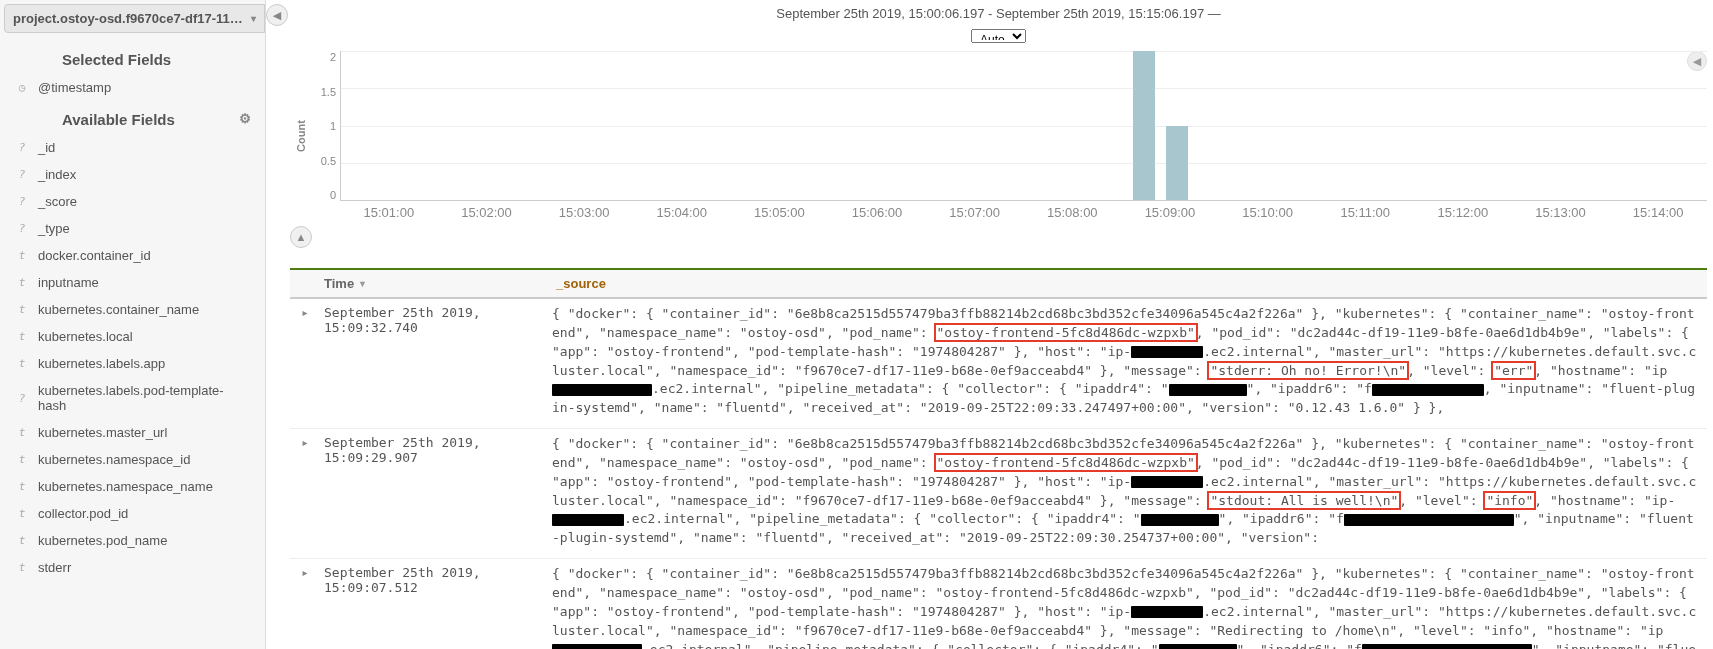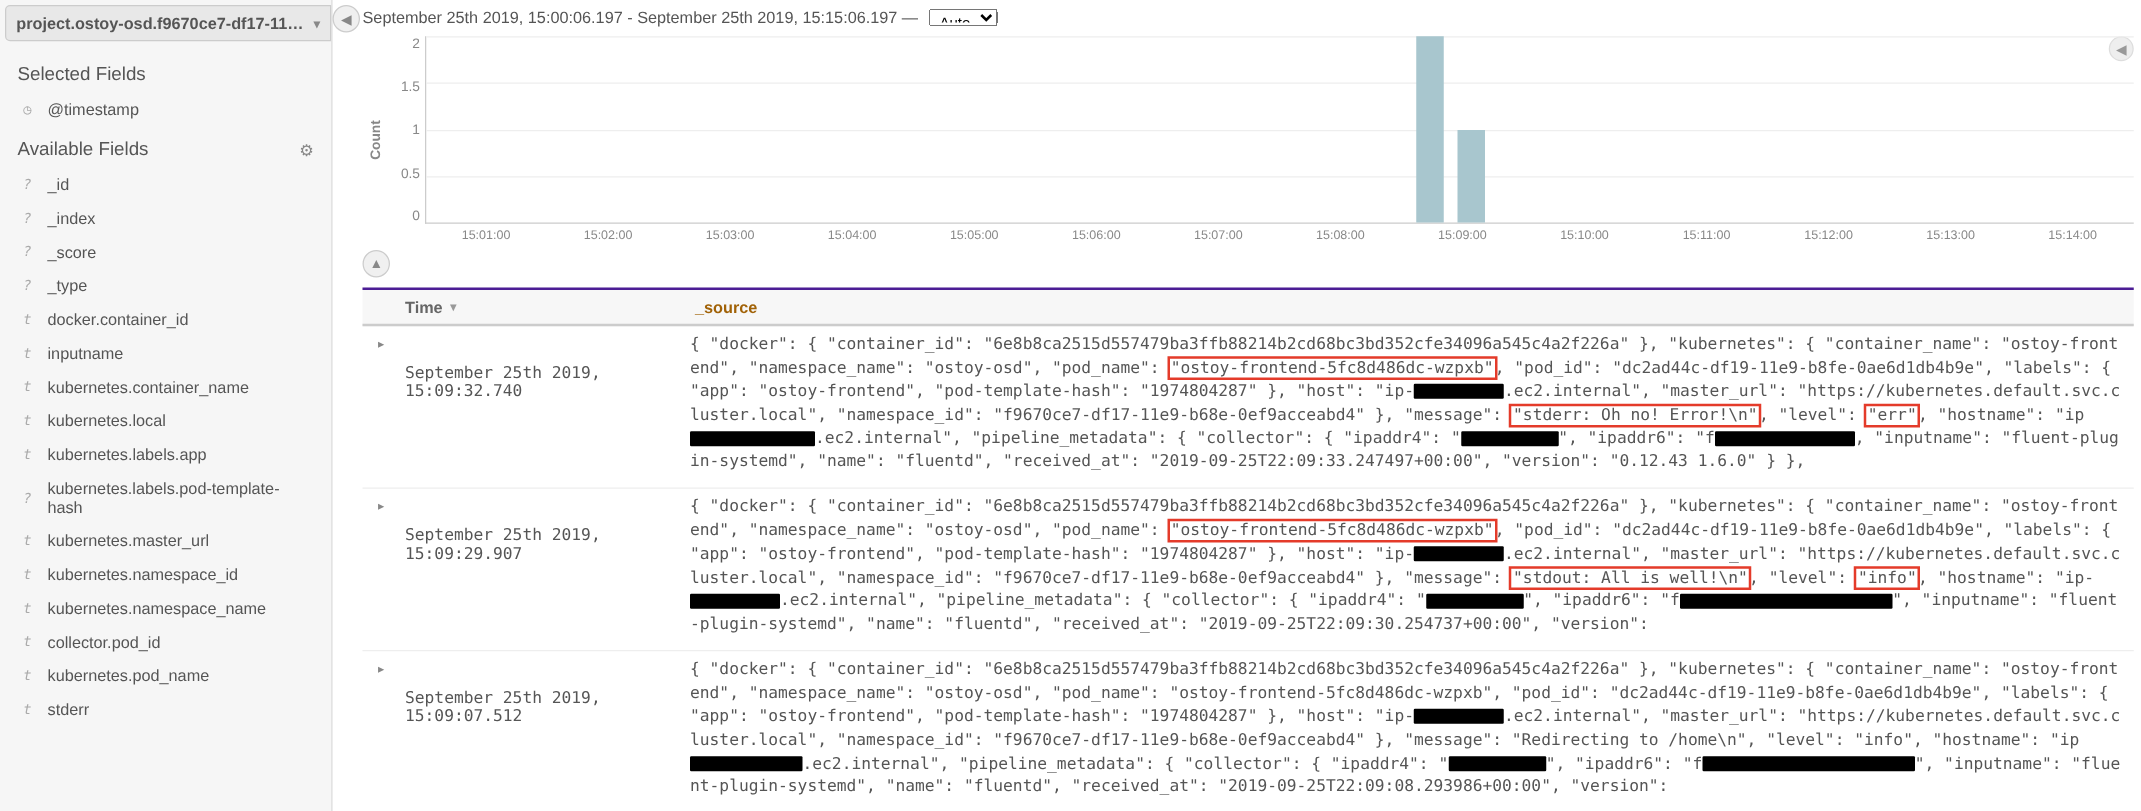--- a/index.html
+++ b/index.html
@@ -4,63 +4,63 @@
 <style>
 * { box-sizing: border-box; margin: 0; padding: 0; }
 body { font-family: -apple-system, "Helvetica Neue", Arial, sans-serif; font-size: 13px; color: #333; background: #fff; width: 1713px; }
 .container { display: flex; }
 
 
 .sidebar { width: 266px; flex: 0 0 266px; background: #f6f6f6; border-right: 1px solid #ddd; height: 649px; overflow: hidden; }
 .index-pattern { display: flex; align-items: center; background: #e8e8e8; border: 1px solid #ccc; border-radius: 4px 0 0 4px; margin: 4px 0 8px 4px; padding: 6px 8px; font-size: 13px; font-weight: 600; color: #555; }
 .index-pattern .txt { flex: 1; white-space: nowrap; overflow: hidden; text-overflow: ellipsis; }
 .index-pattern .caret { margin-left: 4px; font-size: 10px; color: #888; }
-.section-title { font-size: 15px; color: #555; padding: 10px 14px 6px; font-weight: 400; display:flex; align-items:flex-end; justify-content:space-between;}
+.section-title { font-size: 15px; color: #555; padding: 10px 14px 6px; font-weight: 700; display:flex; align-items:flex-start; justify-content:space-between;margin-left:48px;}
 .section-title .gear { color:#888; font-size:13px; cursor:pointer;}
 .field-list { list-style: none; }
 .field-list li { display: flex; align-items: center; padding: 6px 14px; font-size: 13px; color: #555; cursor: pointer; }
 .field-type { display: inline-block; width: 16px; text-align: center; font-size: 11px; color: #aaa; margin-right: 8px; font-family: monospace; font-style: italic;}
 .field-type.clock { font-style: normal; }
 
 
 .collapse-handle { position:absolute; left:266px; top:4px; width:22px; height:22px; background:#f0f0f0; border:1px solid #ccc; border-radius:50%; display:flex; align-items:center; justify-content:center; font-size:11px; color:#888; cursor:pointer; z-index:5;}
 
 
 .main { flex: 1; position: relative; padding: 2px 6px 0 24px; height:649px; overflow:hidden;}
-.timebar { text-align: center; font-size: 13px; color: #555; padding: 4px 0 2px; display:flex; justify-content:flex-start; align-items:center; gap:8px;}
+.timebar { text-align: center; font-size: 13px; color: #555; padding: 4px 0 2px; display:flex; justify-content:flex-end; align-items:center; gap:8px;flex-direction:column;}
 .timebar select { font-size:12px; padding:2px 4px; height:14px;}
 
 
 .chart-wrap { display:flex; margin-top:6px; }
 .chart-ylabel { width:22px; display:flex; align-items:center; justify-content:center; }
 .chart-ylabel span { transform: rotate(-90deg); font-size:11px; color:#888; font-weight:600; white-space:nowrap;}
 .chart-area { flex:1; position:relative; }
 .chart-inner { display:flex; height:150px; }
 .chart-yticks { width:28px; display:flex; flex-direction:column; justify-content:space-between; align-items:flex-end; font-size:11px; color:#888; padding:0 4px 0 0; }
 .chart-plot { flex:1; position:relative; border-left:1px solid #ccc; border-bottom:1px solid #ccc; }
 .grid-line { position:absolute; left:0; right:0; border-top:1px solid #eee; }
 .bar { position:absolute; bottom:0; width:22px; background:#a8c6ce; }
-.chart-xticks { display:flex; margin-left:28px; font-size:10px; color:#888; padding-top:4px;}
+.chart-xticks { display:flex; margin-left:28px; font-size:13px; color:#888; padding-top:4px;}
 .chart-xticks span { flex:1; text-align:center; white-space:nowrap;}
 .chart-xlabel { text-align:center; font-size:12px; color:#888; font-weight:600; margin-top:4px; margin-left:28px;}
 .chart-close { position:absolute; right:0; top:0; width:20px; height:20px; background:#eee; border:1px solid #ddd; border-radius:50%; display:flex; align-items:center; justify-content:center; font-size:11px; color:#999; cursor:pointer;}
 
 .collapse-chart { width:22px; height:22px; background:#f0f0f0; border:1px solid #ccc; border-radius:50%; display:flex; align-items:center; justify-content:center; font-size:11px; color:#888; cursor:pointer; margin:6px 0 0 0;}
 
 
-.doc-header { display:flex; border-top:2px solid #4c1d95; border-bottom:2px solid #ccc; background:#f7f7f7; margin-top:8px;}
+.doc-header { display:flex; border-top:2px solid #4d7c0f; border-bottom:2px solid #ccc; background:#f7f7f7; margin-top:20px;}
 .doc-header .col-toggle { width:30px; }
 .doc-header .col-time { width:232px; padding:6px 4px; font-size:13px; font-weight:600; color:#666; display:flex; align-items:center; gap:4px;}
 .doc-header .col-time .sort { font-size:9px; color:#999;}
 .doc-header .col-source { flex:1; padding:6px 4px; font-size:13px; font-weight:600; color:#a16207;}
 
 
 .doc-row { display:flex; border-bottom:1px solid #eee; padding:6px 0 10px;}
 .doc-row .col-toggle { width:30px; text-align:center; color:#888; font-size:10px; padding-top:2px; cursor:pointer;}
-.doc-row .col-time { width:232px; font-family:"Menlo","Consolas",monospace; font-size:13px; color:#555; padding:0 4px;margin-top:24px;}
+.doc-row .col-time { width:232px; font-family:"Menlo","Consolas",monospace; font-size:13px; color:#555; padding:0 4px;}
 .doc-row .col-source { flex:1; font-family:"Menlo","Consolas",monospace; font-size:13px; color:#555; line-height:1.45; word-break:break-all; padding-right:6px;}
 .hl { outline:2px solid #e43b2a; outline-offset:0px; padding:0 1px;}
 .redact { display:inline-block; background:#000; color:#000; border-radius:1px; height:12px; vertical-align:middle;}
 </style>
 </head>
 <body>
 
 <div class="container">
 
   <div class="sidebar">

